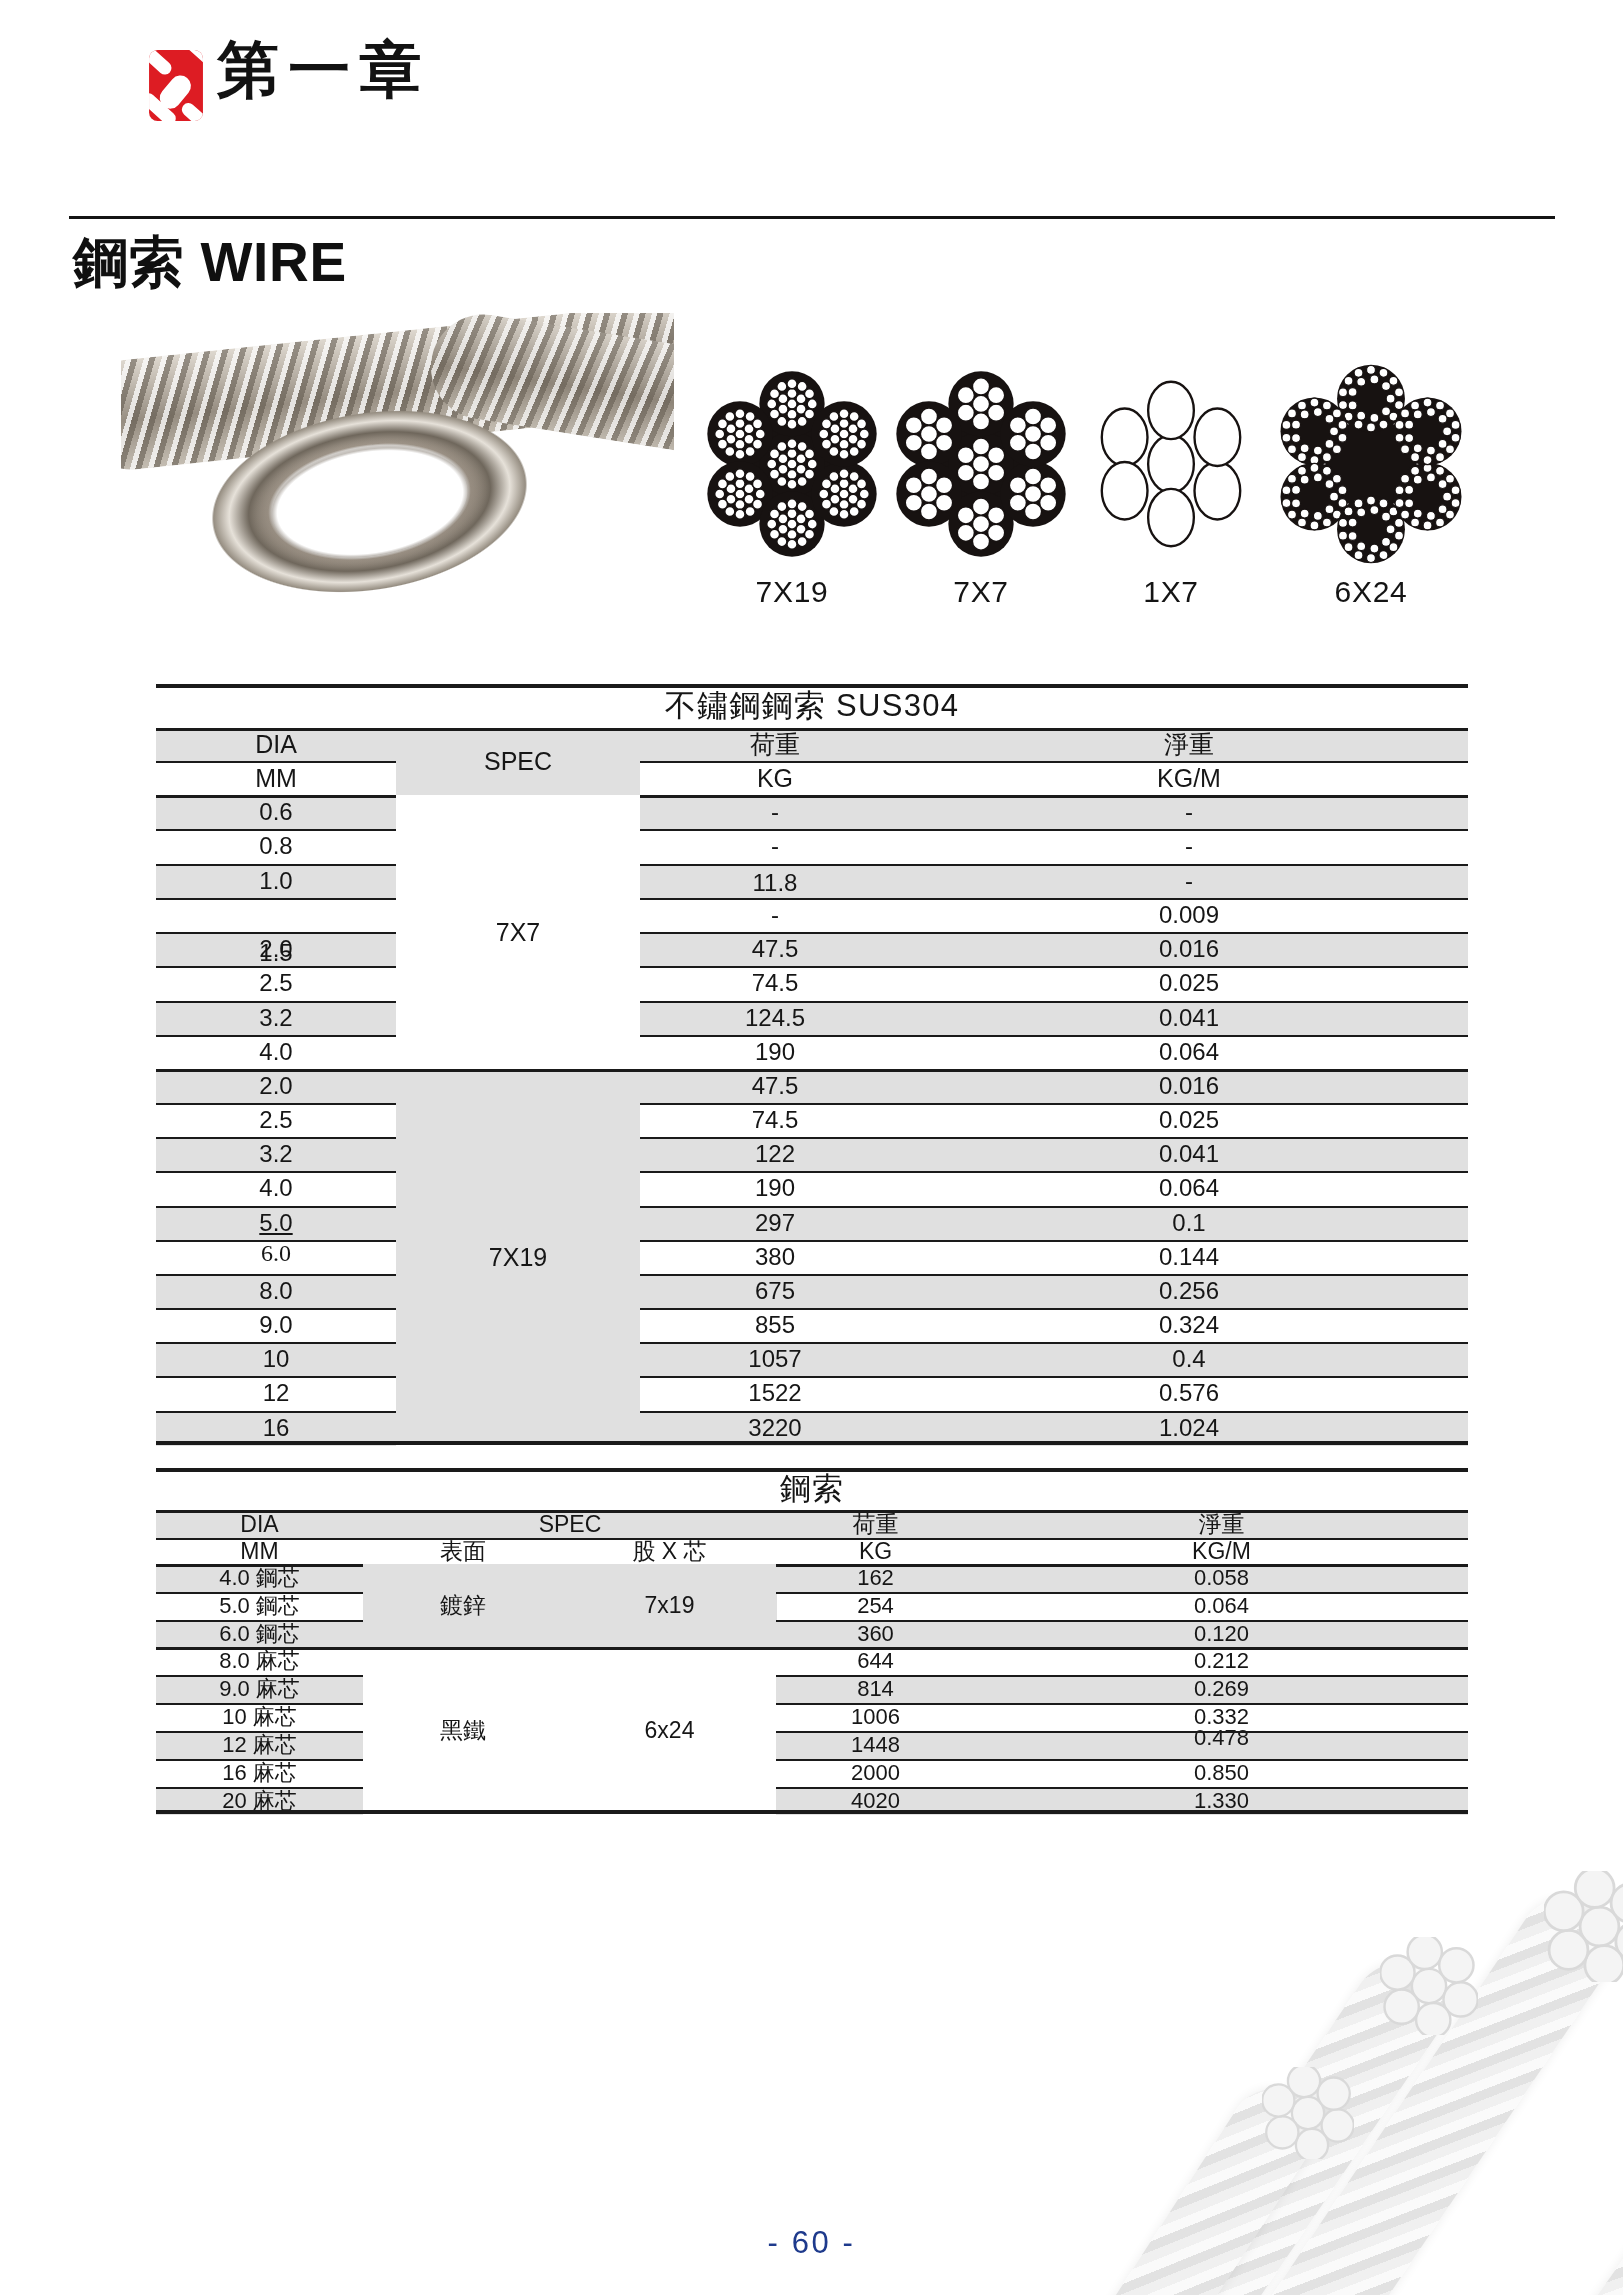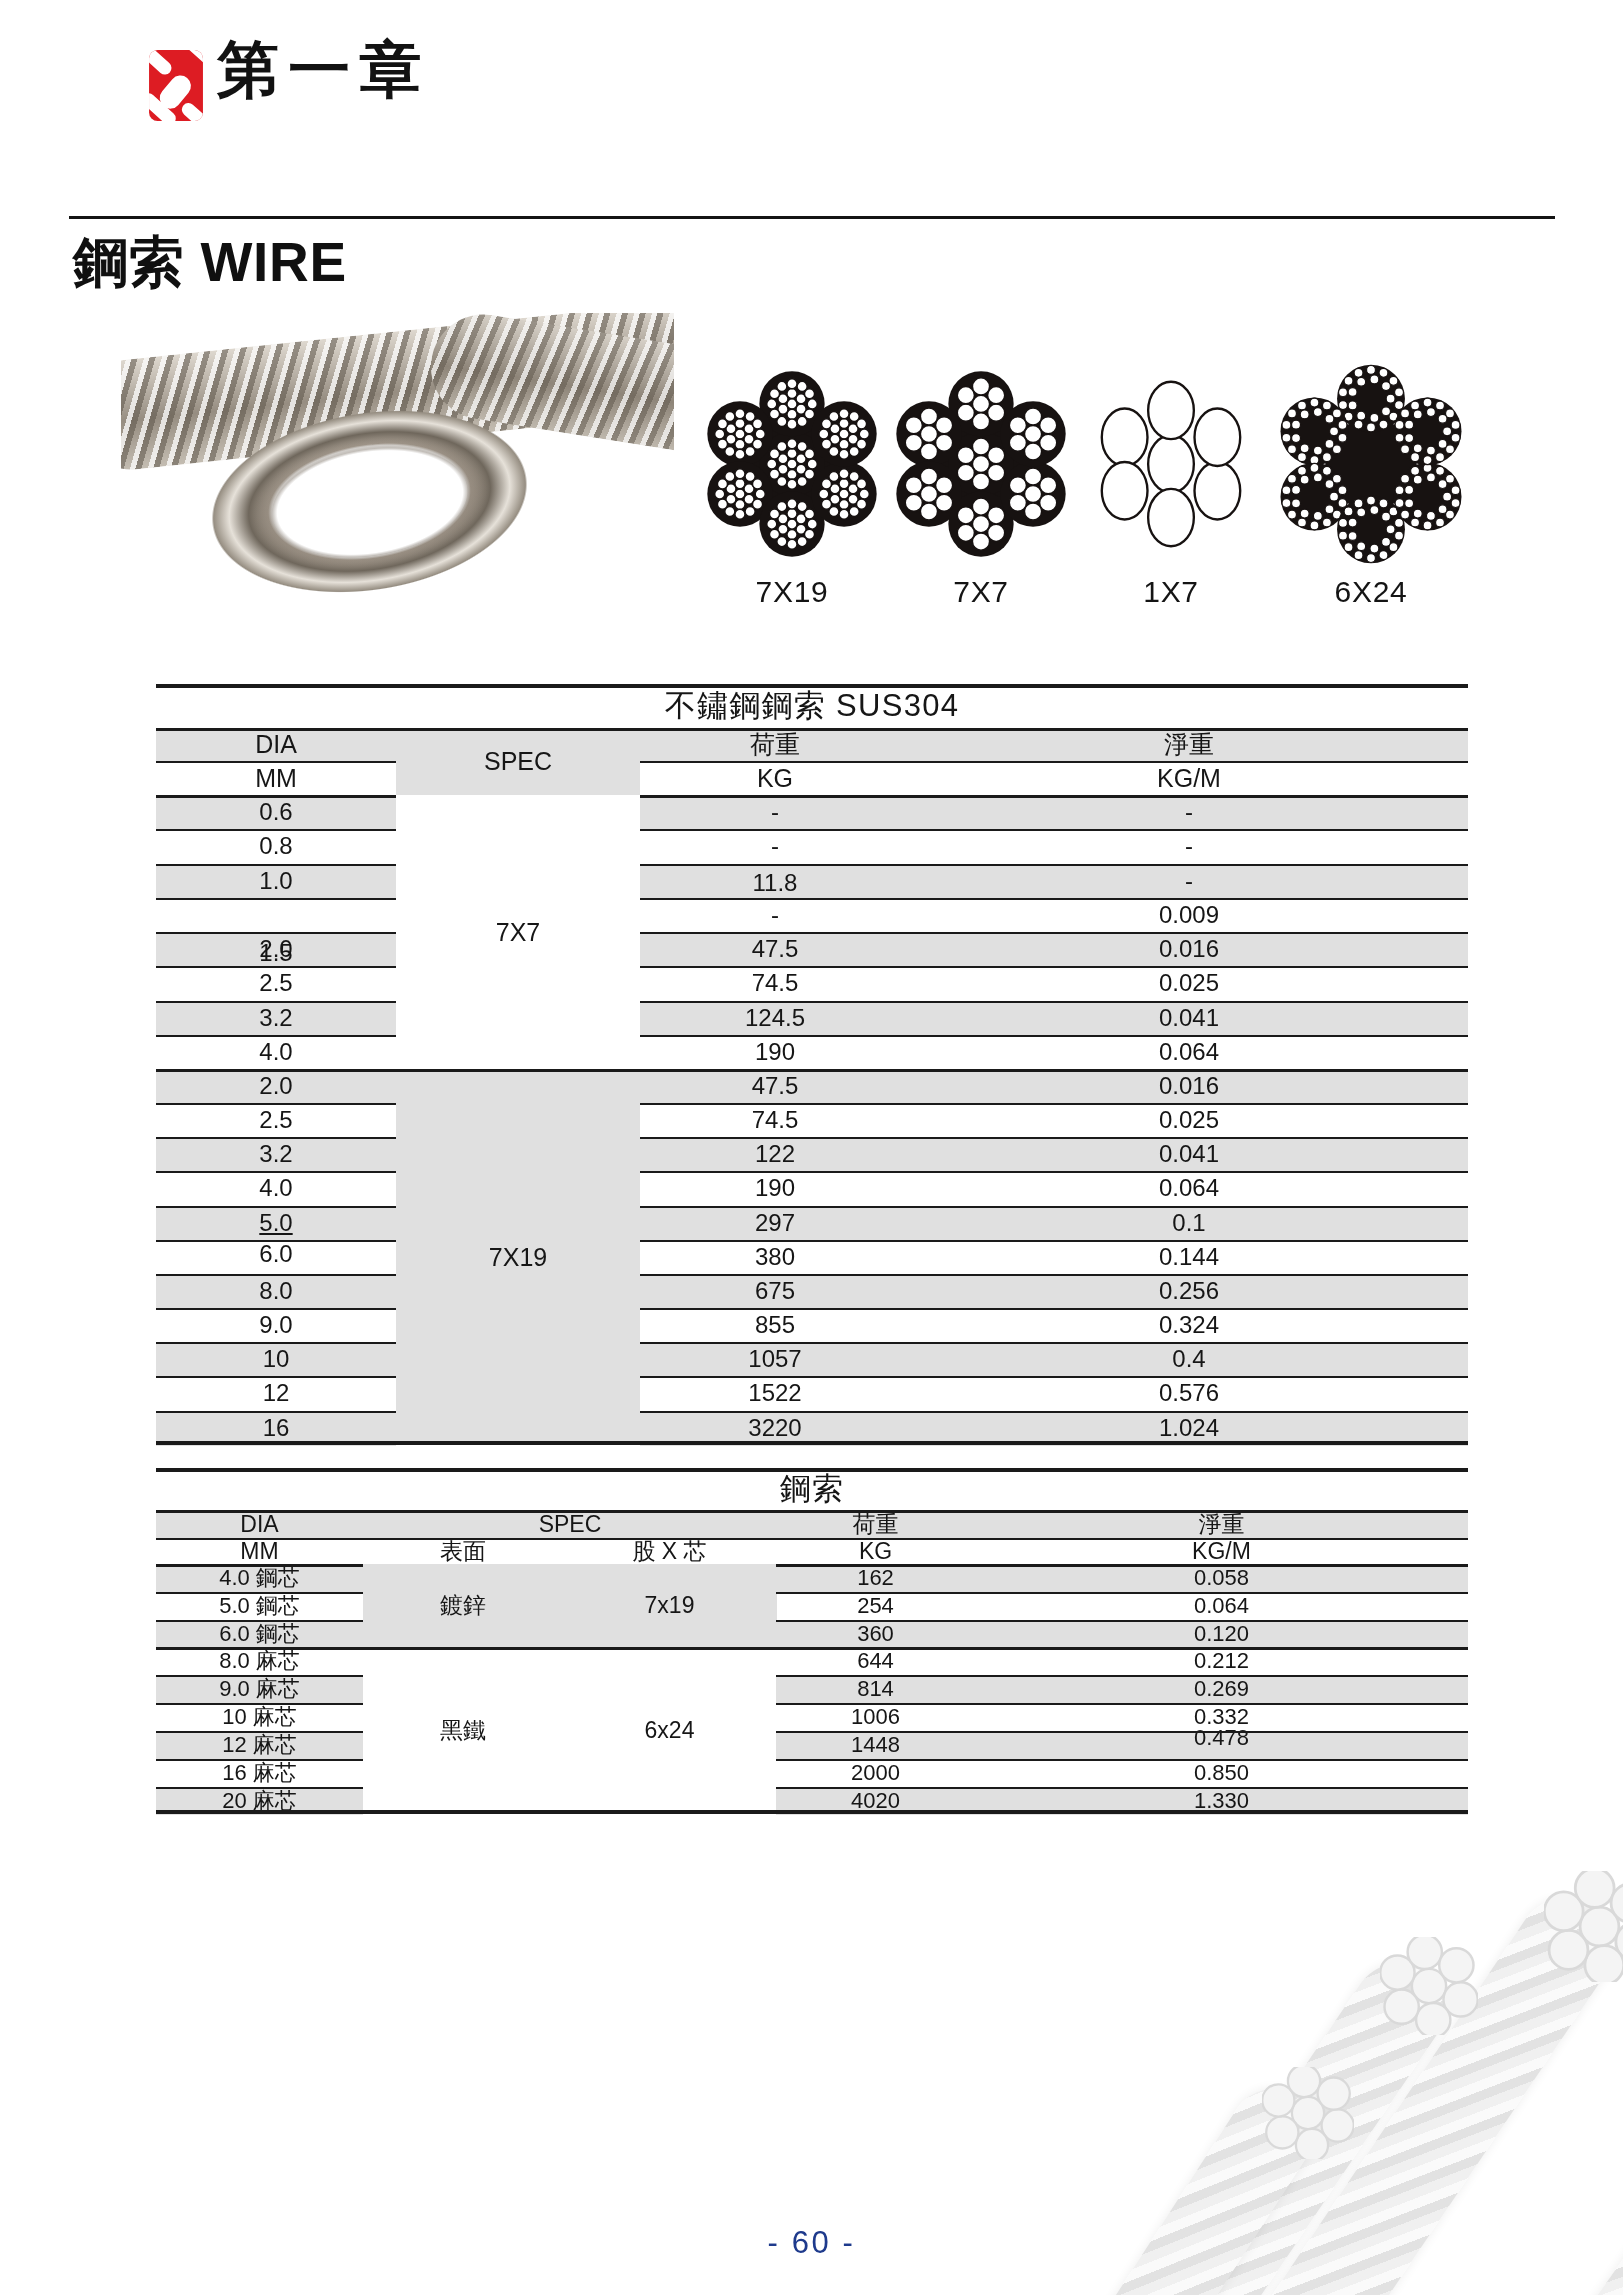--- a/index.html
+++ b/index.html
@@ -526,21 +526,21 @@
         <div class="cell dt" style="left: 754px; top: 419px; width: 558px; height: 34px;">0.025</div>
         <div class="cell dt" style="left: 0px; top: 453px; width: 240px; height: 34px;">3.2</div>
         <div class="cell dt" style="left: 484px; top: 453px; width: 270px; height: 34px;">122</div>
         <div class="cell dt" style="left: 754px; top: 453px; width: 558px; height: 34px;">0.041</div>
         <div class="cell dt" style="left: 0px; top: 487px; width: 240px; height: 34px;">4.0</div>
         <div class="cell dt" style="left: 484px; top: 487px; width: 270px; height: 34px;">190</div>
         <div class="cell dt" style="left: 754px; top: 487px; width: 558px; height: 34px;">0.064</div>
         <div class="cell dt" style="left: 0px; top: 522px; width: 240px; height: 34px; text-decoration: underline;">5.0</div>
         <div class="cell dt" style="left: 484px; top: 522px; width: 270px; height: 34px;">297</div>
         <div class="cell dt" style="left: 754px; top: 522px; width: 558px; height: 34px;">0.1</div>
-        <div class="cell dt" style="left: 0px; top: 556px; width: 240px; height: 27px;">6.0</div>
+        <div class="cell dt" style="left: 0px; top: 556px; width: 240px; height: 27px; font-family: Liberation Serif, serif;">6.0</div>
         <div class="cell dt" style="left: 484px; top: 556px; width: 270px; height: 34px;">380</div>
         <div class="cell dt" style="left: 754px; top: 556px; width: 558px; height: 34px;">0.144</div>
         <div class="cell dt" style="left: 0px; top: 590px; width: 240px; height: 34px;">8.0</div>
         <div class="cell dt" style="left: 484px; top: 590px; width: 270px; height: 34px;">675</div>
         <div class="cell dt" style="left: 754px; top: 590px; width: 558px; height: 34px;">0.256</div>
         <div class="cell dt" style="left: 0px; top: 624px; width: 240px; height: 34px;">9.0</div>
         <div class="cell dt" style="left: 484px; top: 624px; width: 270px; height: 34px;">855</div>
         <div class="cell dt" style="left: 754px; top: 624px; width: 558px; height: 34px;">0.324</div>
         <div class="cell dt" style="left: 0px; top: 658px; width: 240px; height: 34px;">10</div>
         <div class="cell dt" style="left: 484px; top: 658px; width: 270px; height: 34px;">1057</div>

